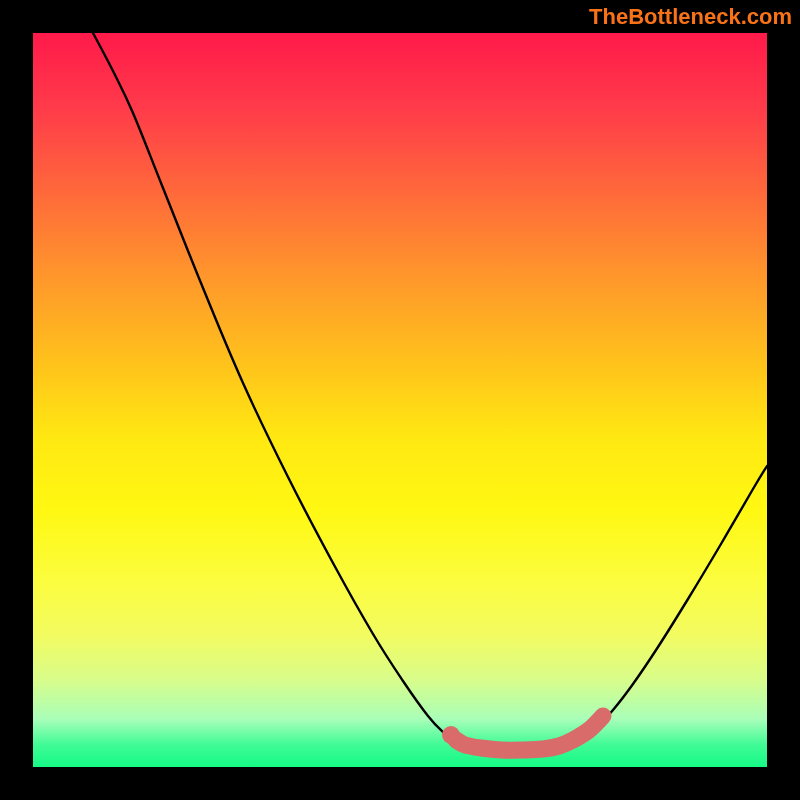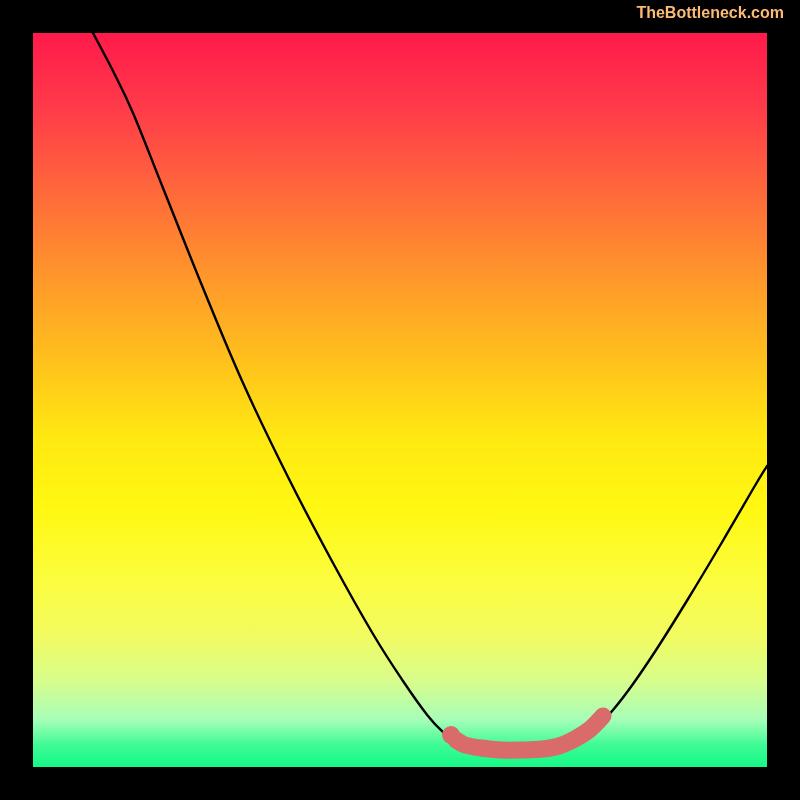--- a/index.html
+++ b/index.html
@@ -1,24 +1,24 @@
 <!DOCTYPE html>
 <html><head>
 <meta charset="utf-8">
 <style>
   * { margin: 0; padding: 0; box-sizing: border-box; }
   html, body { width: 800px; height: 800px; background: #000; overflow: hidden; }
   .container { position: relative; width: 800px; height: 800px; background: #000; }
   .watermark {
     position: absolute;
     top: 4px;
-    right: 16px;
-    color: #fdba74;
+    right: 8px;
+    color: #f97316;
     font-family: Arial, Helvetica, sans-serif;
-    font-size: 16px;
+    font-size: 22px;
     font-weight: bold;
     z-index: 10;
   }
   .plot-area {
     position: absolute;
     left: 33px;
     top: 33px;
     width: 734px;
     height: 734px;
     overflow: hidden;

